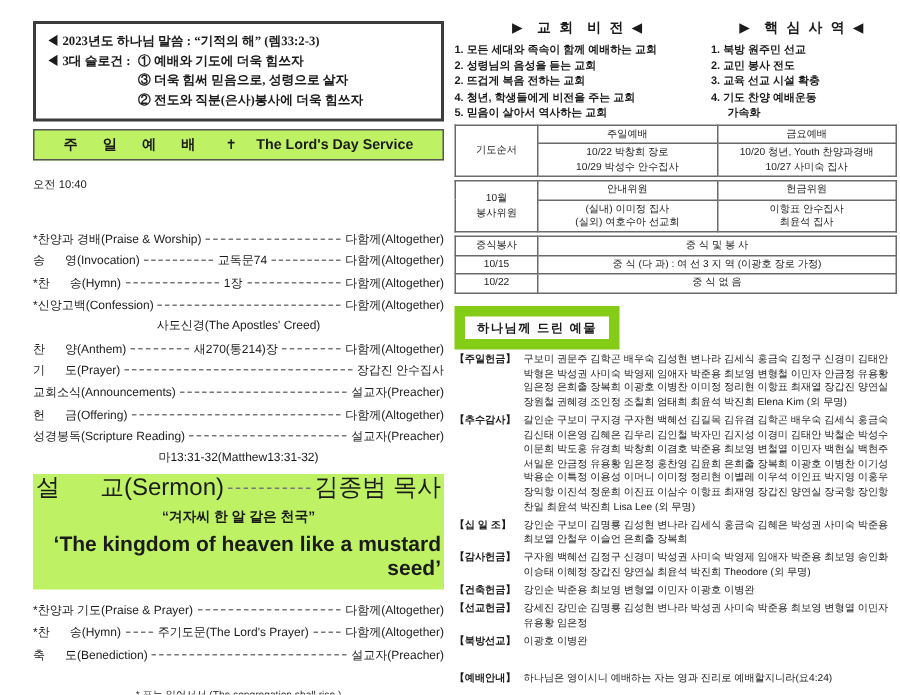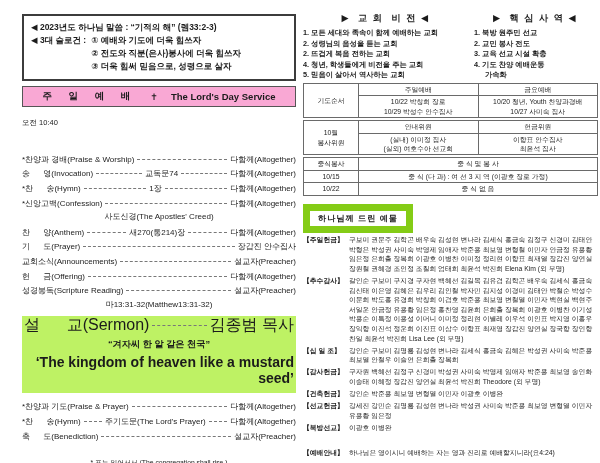--- a/index.html
+++ b/index.html
@@ -2,25 +2,25 @@
 <html><head>
 <meta charset="utf-8">
 <style>
   html,body{margin:0;padding:0;}
   body{width:600px;height:463px;background:#ffffff;color:#1b1b1b;
        font-family:"Liberation Sans","DejaVu Sans",sans-serif;position:relative;overflow:hidden;}
   .lcol{position:absolute;left:22px;top:14px;width:274px;}
   .rcol{position:absolute;left:303px;top:12px;width:295px;}
 
   
-  .hbox{border:2px solid #3c3c3c;padding:5px 7px 6px;font-weight:bold;font-size:8.5px;line-height:13px;}
+  .hbox{border:2px solid #3c3c3c;padding:5px 7px 6px;font-weight:bold;font-size:8.5px;line-height:13px;font-family:Liberation Serif, serif;}
   .hline{white-space:pre;}
   .slogan-row{display:flex;}
   .slogan-label{white-space:pre;margin-right:5px;flex-shrink:0;}
-  .banner{margin-top:5px;border:1px solid #555;background:#f9a8d4;display:flex;justify-content:center;
+  .banner{margin-top:5px;border:1px solid #555;background:#bef264;display:flex;justify-content:center;
           align-items:center;gap:13px;font-weight:bold;font-size:9.5px;padding:3px 0;}
   .banner .ko{letter-spacing:7px;}
   .banner .cross{font-size:9px;}
   .time{margin-top:11px;font-size:7.5px;}
   .order{margin-top:24px;font-size:8px;}
   .row{display:flex;align-items:center;height:14.6px;}
   .rl,.rm,.rr{white-space:pre;}
   .lead{flex:1;border-top:1px dashed #787878;margin:0 3px;min-width:8px;}
   .centerline{text-align:center;height:14.6px;line-height:14.6px;font-size:8px;}
   .sermonblk{background:#bef264;margin-top:3px;padding:2px 2px 7px;}
@@ -52,22 +52,22 @@
 <body>
 
 <div class="lcol">
 
   <div class="hbox">
     <div class="hline">◀ 2023년도 하나님 말씀 : “기적의 해” (렘33:2-3)</div>
     <div class="slogan-row">
       <span class="slogan-label">◀ 3대 슬로건 :</span>
       <div>
         <div class="hline">① 예배와 기도에 더욱 힘쓰자</div>
+        <div class="hline">③ 더욱 힘써 믿음으로, 성령으로 살자</div>
         <div class="hline">② 전도와 직분(은사)봉사에 더욱 힘쓰자</div>
-        <div class="hline">③ 더욱 힘써 믿음으로, 성령으로 살자</div>
       </div>
     </div>
   </div>
 
   <div class="banner">
     <span class="ko">주 일 예 배</span>
     <span class="cross">✝</span>
     <span class="en">The Lord's Day Service</span>
   </div>
 

